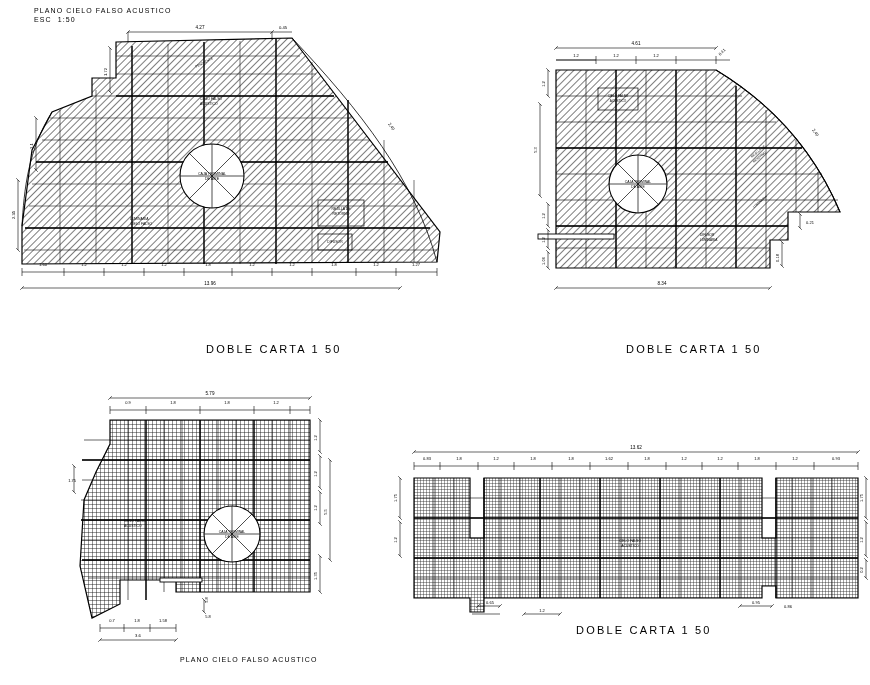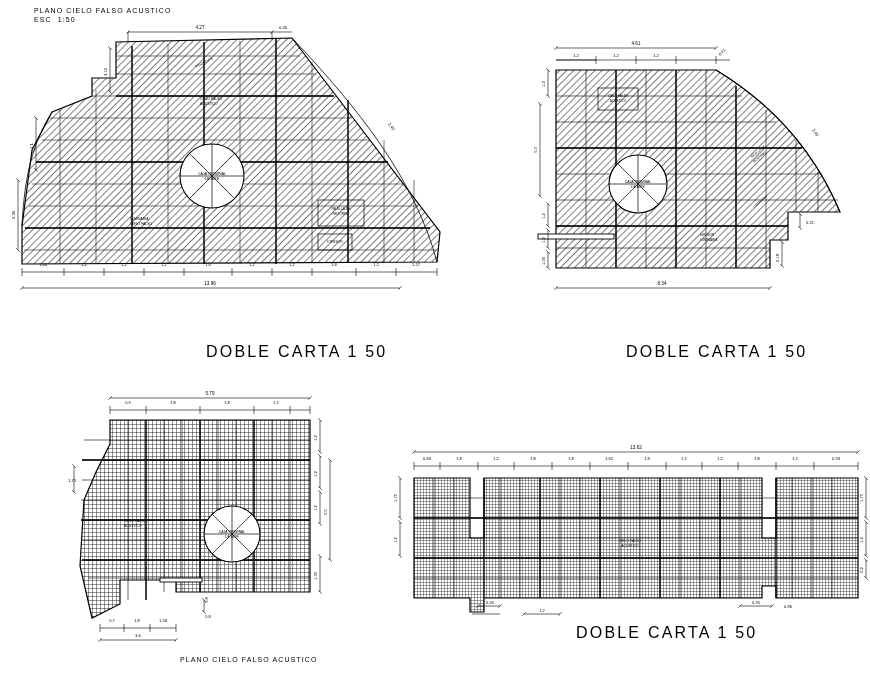--- a/index.html
+++ b/index.html
@@ -12,21 +12,21 @@
     overflow:hidden;
   }
   .cad-root{position:absolute;left:0;top:0;width:870px;height:685px;}
   .title-top{
     position:absolute;left:34px;top:6px;
     font-size:7px;letter-spacing:1.1px;line-height:9px;
     white-space:pre;
   }
   .caption{
     position:absolute;
-    font-size:16px;letter-spacing:2.2px;
+    font-size:11px;letter-spacing:2.2px;
     white-space:nowrap;
   }
   .cap1{left:206px;top:343px;}
   .cap2{left:626px;top:343px;}
   .cap3{left:576px;top:624px;}
   .cap4{left:180px;top:656px;font-size:7px;letter-spacing:1.1px;}
   svg{display:block;position:absolute;left:0;top:0;}
   text{font-family:"Liberation Sans", sans-serif;}
 </style>
 </head>

